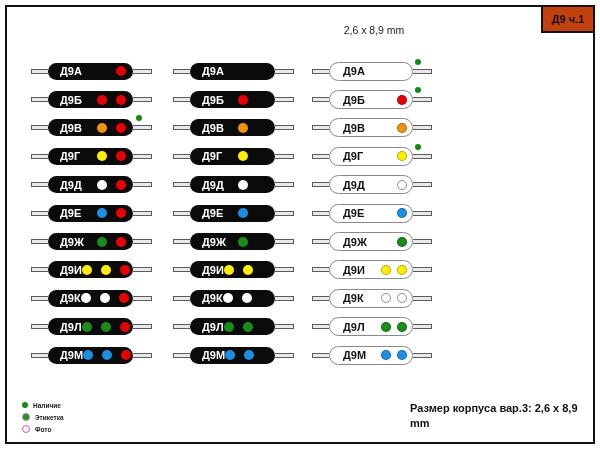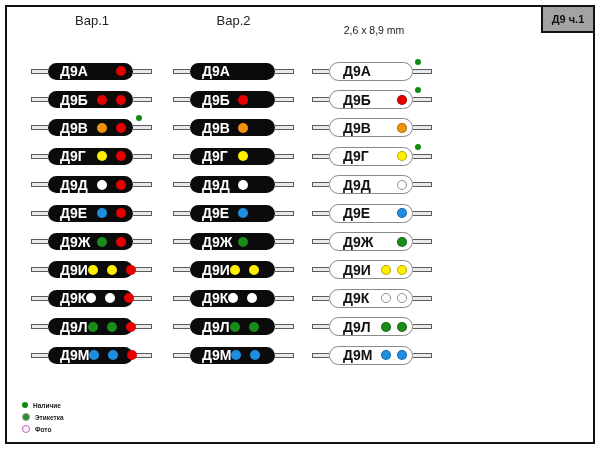--- a/index.html
+++ b/index.html
@@ -3,40 +3,40 @@
 <meta charset="utf-8">
 <style>
   html,body{margin:0;padding:0;background:#ffffff;}
   #page{
     position:relative;width:600px;height:449px;background:#ffffff;overflow:hidden;
     font-family:"Liberation Sans",sans-serif;color:#111;
   }
   #frame{position:absolute;inset:5px;border:2px solid #111;background:transparent;}
   #title-box{
     position:absolute;top:5px;right:5px;width:54px;height:28px;box-sizing:border-box;
-    border:2px solid #111;background:#a3a3a3;display:flex;align-items:center;justify-content:center;
+    border:2px solid #111;background:#c2410c;display:flex;align-items:center;justify-content:center;
     font-size:11px;font-weight:bold;z-index:5;
   }
   .hdr{position:absolute;top:13px;font-size:13px;color:#222;text-align:center;z-index:3;}
   #hdr-var1{left:31px;width:122px;}
   #hdr-var2{left:173px;width:121px;}
   #hdr-var3{left:312px;width:124px;top:11px;}
   .hdr .sub{font-size:10.5px;font-weight:normal;margin-top:13px;}
   .col{position:absolute;top:57px;z-index:3;}
   #col-var1{left:31px;}
   #col-var2{left:173px;}
   #col-var3{left:312px;}
   .device-row{height:28.4px;display:flex;align-items:center;}
   .lead{height:5px;background:#e9e9e9;border:1px solid #5a5a5a;box-sizing:border-box;}
   .lead-left{width:17px;border-right:none;}
   .lead-right{width:19px;border-left:none;}
   .body{position:relative;display:flex;align-items:center;box-sizing:border-box;}
   .body.v1,.body.v2{width:85px;height:17px;background:#0b0b0b;border-radius:9px;}
   .body.v3{width:84px;height:19px;background:#ffffff;border:1px solid #8a8a8a;border-radius:10px;}
-  .lbl{font-size:14px;font-weight:bold;margin-left:12px;white-space:nowrap;}
+  .lbl{font-size:11px;font-weight:bold;margin-left:12px;white-space:nowrap;}
   .v1 .lbl,.v2 .lbl{color:#ffffff;}
   .v3 .lbl{color:#111;margin-left:13px;}
   .dots{margin-left:auto;display:flex;align-items:center;}
   .v1 .dots{gap:9px;padding-right:7px;}
   .v2 .dots{gap:9px;padding-right:27px;}
   .v3 .dots{gap:6px;padding-right:5px;}
   .dot{width:10px;height:10px;border-radius:50%;box-sizing:border-box;flex:0 0 auto;}
   .v3 .dot{border:1px solid rgba(0,0,0,0.28);}
   .v3 .dot-white{border:1px solid #8f8f8f;}
   .avail{position:absolute;right:-9px;top:-4px;width:6px;height:6px;border-radius:50%;}
@@ -53,26 +53,20 @@
 </head>
 <body>
 
 <div id="page">
   <div id="frame"></div>
 
   <div id="title-box">
     <span>Д9 ч.1</span>
   </div>
 
-  <div class="hdr" id="hdr-var1">
-    <div>Вар.1</div>
-  </div>
-  <div class="hdr" id="hdr-var2">
-    <div>Вар.2</div>
-  </div>
   <div class="hdr" id="hdr-var3">
     <div class="sub">2,6 x 8,9 mm</div>
   </div>
 
   <div class="col" id="col-var1">
       <div class="device-row">
         <span class="lead lead-left"></span>
         <div class="body v1">
           <span class="lbl">Д9А</span>
           <div class="dots">
@@ -438,14 +432,15 @@
       <span class="legend-swatch sw-label"></span>
       <span class="legend-text">Этикетка</span>
     </div>
     <div class="legend-item">
       <span class="legend-swatch sw-photo"></span>
       <span class="legend-text">Фото</span>
     </div>
   </div>
 
   <div id="footer-right">
+    <div>Размер корпуса вар.3: 2,6 x 8,9 mm</div>
   </div>
 </div>
 
 </body></html>

